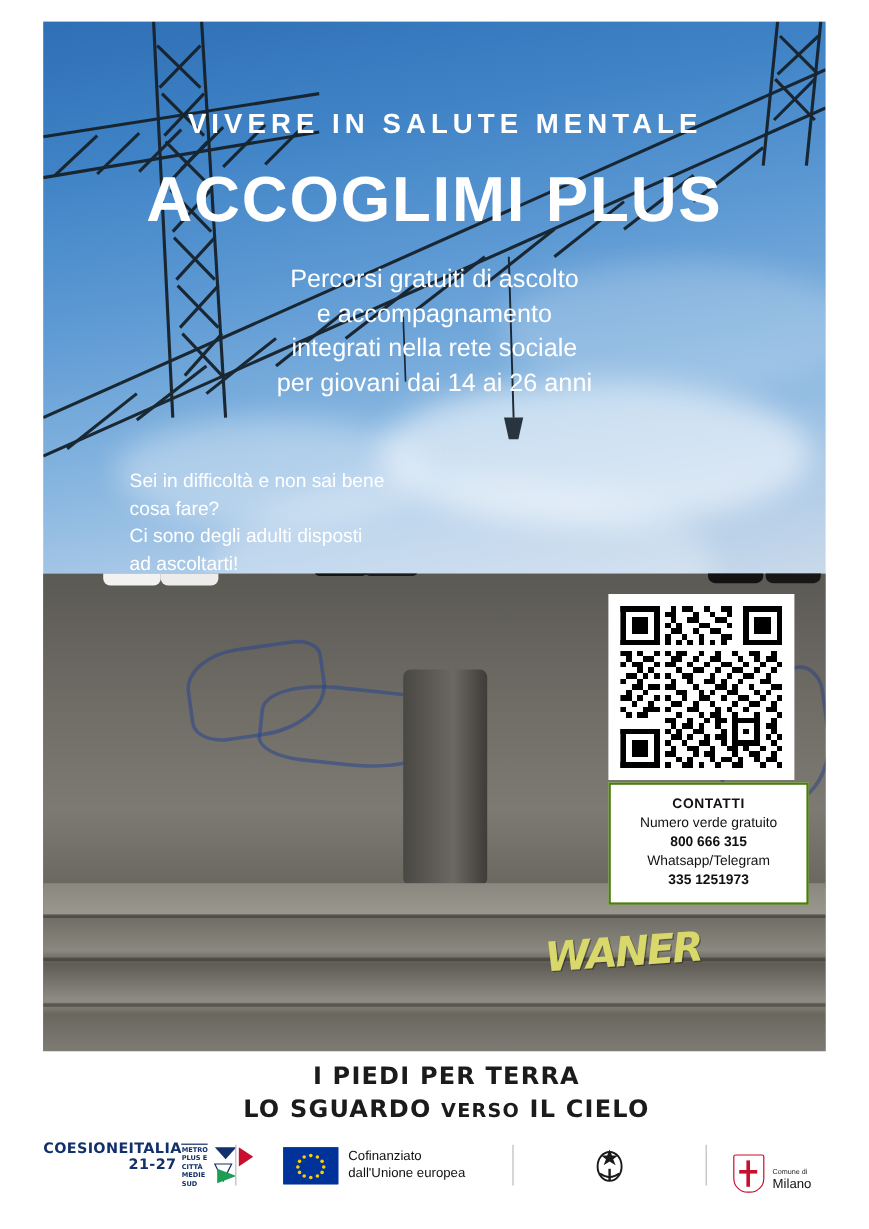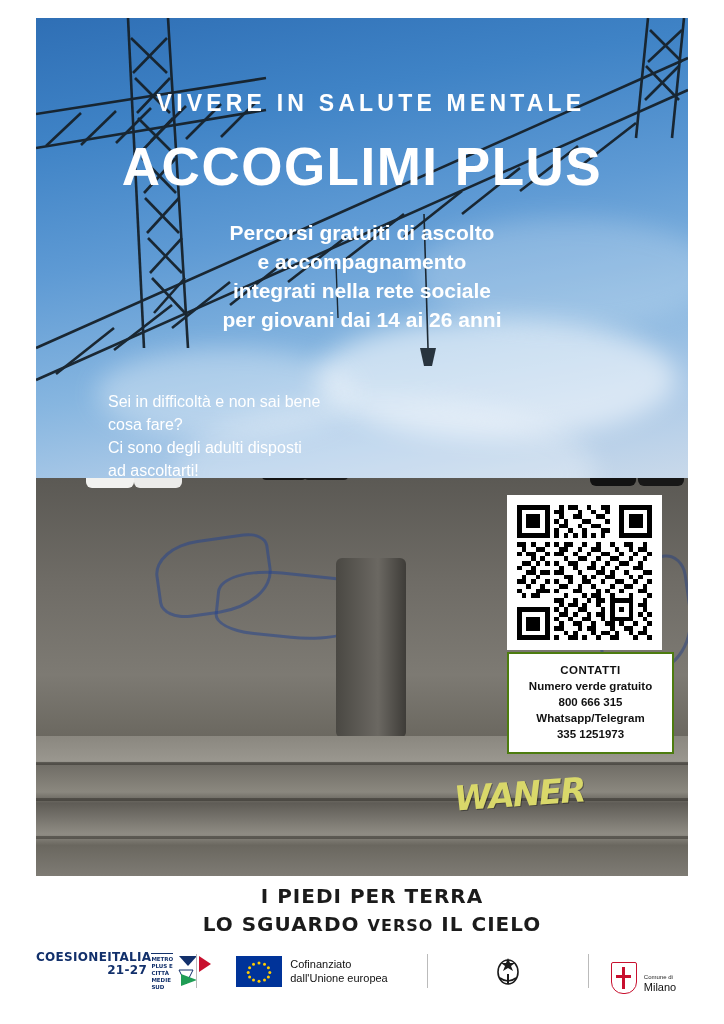--- a/index.html
+++ b/index.html
@@ -65,21 +65,21 @@
     letter-spacing: 1.5px;
   }
   .subtitle {
     position: absolute;
     left: 0; right: 0;
     top: 200px;
     text-align: center;
     color: #ffffff;
     font-size: 21px;
     line-height: 29px;
-    font-weight: 700;
+    font-weight: 400;
   }
   .question {
     position: absolute;
     left: 72px;
     top: 372px;
     color: #ffffff;
     font-size: 16px;
     line-height: 23px;
     font-weight: 500;
   }
@@ -168,21 +168,21 @@
     background: #ffffff;
     border: 2px solid #4d7c0f;
     padding: 8px 4px 10px 4px;
     text-align: center;
     font-size: 11.5px;
     line-height: 16px;
     color: #111;
     font-weight: bold;
   }
   .contacts .lbl { letter-spacing: .5px; }
-  .contacts .soft { font-weight: bold; }
+  .contacts .soft { font-weight: normal; }
 
   
   .slogan {
     position: absolute;
     left: 0; right: 0;
     top: 884px;
     text-align: center;
     color: #1b1b1b;
     margin-left: 20px;
   }

